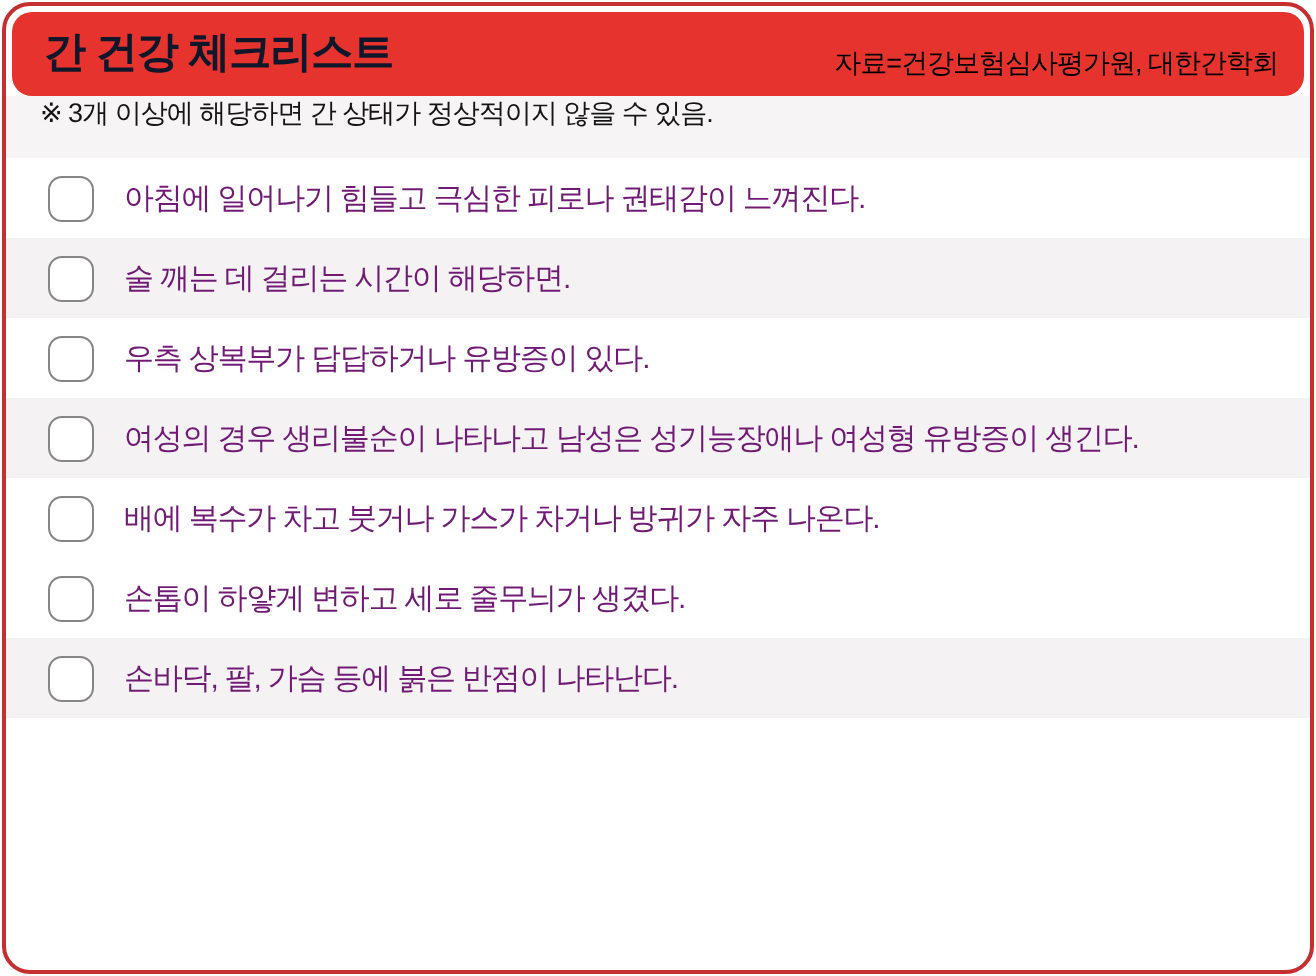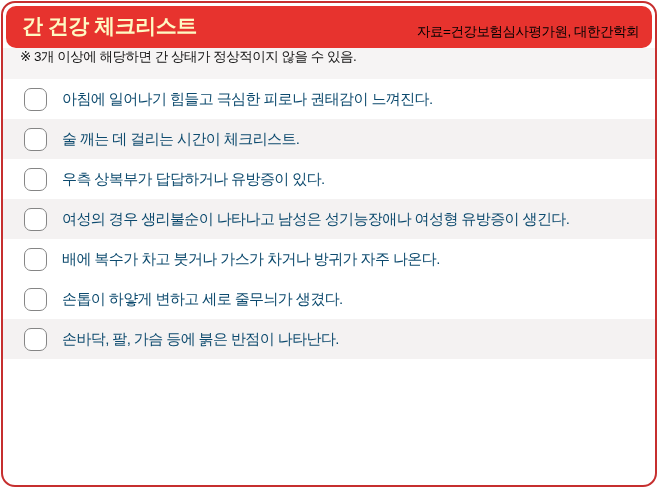--- a/index.html
+++ b/index.html
@@ -20,21 +20,21 @@
   }
   .header {
     margin: 3px 3px 0 3px;
     height: 42px;
     background: #e7332e;
     border-radius: 10px;
     display: flex;
     justify-content: space-between;
   }
   .title {
-    color: #fef9c3;
+    color: #0f172a;
     font-size: 21px;
     font-weight: bold;
     letter-spacing: -0.5px;
     padding-left: 16px;
     align-self: center;
     margin-top: -2px;
   }
   .source {
     color: #000000;
     font-size: 13.5px;
@@ -66,21 +66,21 @@
     width: 23px; height: 23px;
     flex: 0 0 23px;
     background: #ffffff;
     border: 1.5px solid #858585;
     border-radius: 7px;
     margin-right: 15px;
     cursor: pointer;
   }
   .item-label {
     font-size: 15px;
-    color: #0c4a6e;
+    color: #701a75;
     letter-spacing: -0.6px;
     white-space: nowrap;
   }
 </style>
 </head>
 <body>
 
 <div class="card">
   <div class="header">
     <div class="title">간 건강 체크리스트</div>
@@ -92,21 +92,21 @@
   </div>
 
   <ul class="list" id="list">
   <li class="row">
     <div class="checkbox" role="checkbox" aria-checked="false"></div>
     <span class="item-label">아침에 일어나기 힘들고 극심한 피로나 권태감이 느껴진다.</span>
   </li>
 
   <li class="row alt">
     <div class="checkbox" role="checkbox" aria-checked="false"></div>
-    <span class="item-label">술 깨는 데 걸리는 시간이 체크리스트.</span>
+    <span class="item-label">술 깨는 데 걸리는 시간이 해당하면.</span>
   </li>
 
   <li class="row">
     <div class="checkbox" role="checkbox" aria-checked="false"></div>
     <span class="item-label">우측 상복부가 답답하거나 유방증이 있다.</span>
   </li>
 
   <li class="row alt">
     <div class="checkbox" role="checkbox" aria-checked="false"></div>
     <span class="item-label">여성의 경우 생리불순이 나타나고 남성은 성기능장애나 여성형 유방증이 생긴다.</span>

